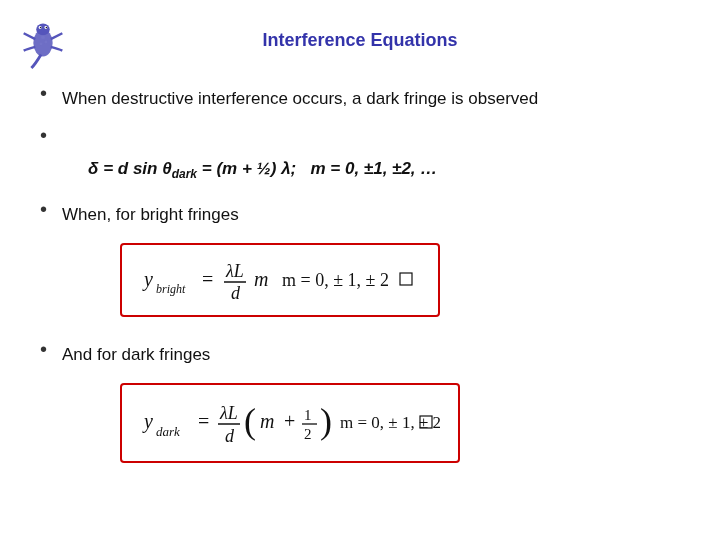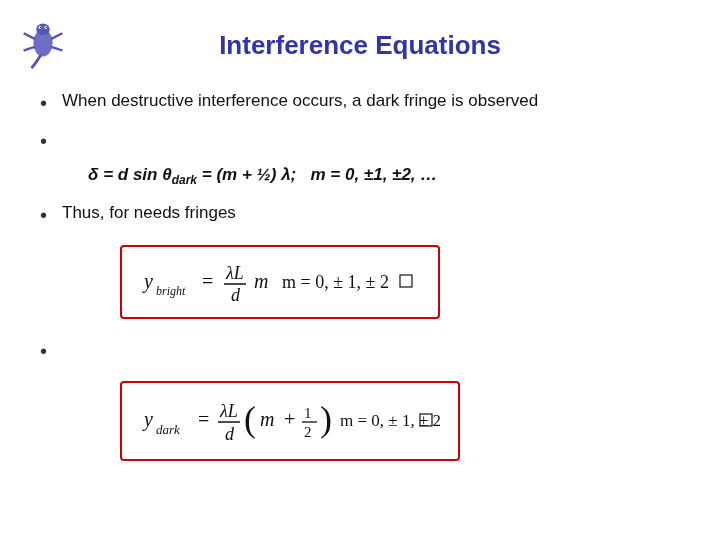--- a/index.html
+++ b/index.html
@@ -30,21 +30,21 @@
       height: 58px;
     }
     .logo svg {
       width: 58px;
       height: 58px;
     }
 
     
     .title {
       text-align: center;
-      font-size: 26px;
+      font-size: 18px;
       font-weight: bold;
       color: #3333aa;
       margin-bottom: 28px;
       padding-top: 10px;
     }
     .bullet-item {
       display: flex;
       align-items: flex-start;
       margin-bottom: 10px;
       font-size: 17px;
@@ -53,20 +53,21 @@
     }
     .bullet-dot {
       min-width: 22px;
       font-size: 20px;
       color: #333;
       padding-top: 0px;
       line-height: 1.4;
     }
     .bullet-text {
       flex: 1;
+      margin-top: 8px;
     }
 
     
     .equation-line {
       font-size: 17px;
       color: #111;
       margin: 6px 0 14px 48px;
       font-style: italic;
       font-weight: bold;
     }
@@ -139,21 +140,21 @@
   
   <div class="equation-line">
     <span><i>δ</i></span>
     <span> = <i>d</i> sin <i>θ</i><span class="subscript-dark">dark</span></span>
     <span> = (<i>m</i> + ½) <i>λ</i>;&nbsp;&nbsp;&nbsp;<i>m</i> = 0, ±1, ±2, …</span>
   </div>
 
   
   <div class="bullet-item">
     <span class="bullet-dot">•</span>
-    <span class="bullet-text">Thus, for needs fringes</span>
+    <span class="bullet-text">When, for bright fringes</span>
   </div>
 
   
   <div class="formula-box">
     <svg width="280" height="54" viewBox="0 0 280 54">
 
       <text x="4" y="33" font-family="Times New Roman, serif" font-style="italic" font-size="20" fill="#111">y</text>
       <text x="16" y="40" font-family="Times New Roman, serif" font-style="italic" font-size="12" fill="#111">bright</text>
 
       <text x="62" y="33" font-family="Times New Roman, serif" font-size="20" fill="#111">=</text>
@@ -166,20 +167,21 @@
 
       <text x="142" y="33" font-family="Times New Roman, serif" font-size="18" fill="#111">   m = 0, ± 1, ± 2</text>
 
       <rect x="260" y="20" width="12" height="12" fill="none" stroke="#111" stroke-width="1.2"></rect>
     </svg>
   </div>
 
   
   <div class="bullet-item">
     <span class="bullet-dot">•</span>
+    <span class="bullet-text">And for dark fringes</span>
   </div>
 
   
   <div class="formula-box">
     <svg width="300" height="60" viewBox="0 0 300 60">
 
       <text x="4" y="35" font-family="Times New Roman, serif" font-style="italic" font-size="20" fill="#111">y</text>
       <text x="16" y="43" font-family="Times New Roman, serif" font-style="italic" font-size="13" fill="#111">dark</text>
 
       <text x="58" y="35" font-family="Times New Roman, serif" font-size="20" fill="#111">=</text>

